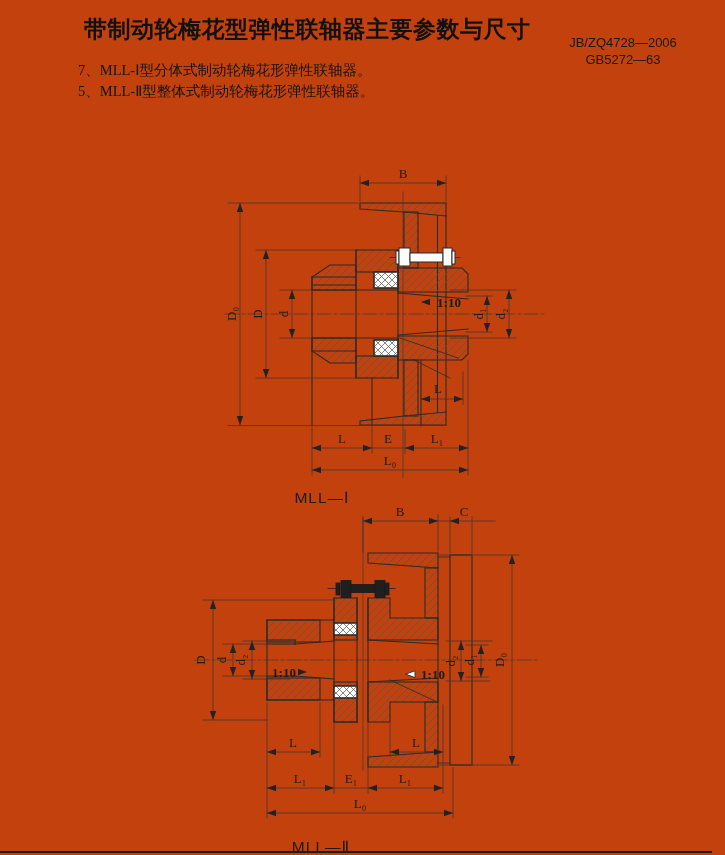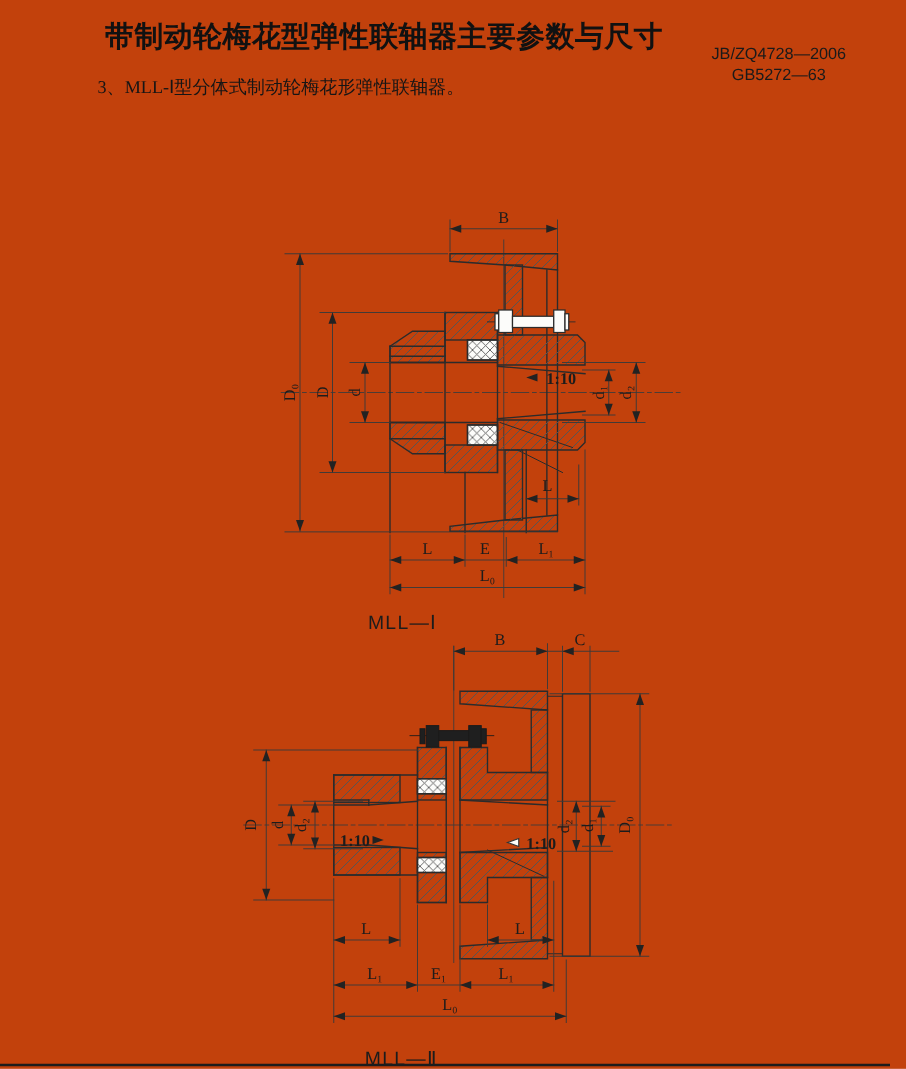--- a/index.html
+++ b/index.html
@@ -23,21 +23,22 @@
 <div class="page">
 
   <div class="title">带制动轮梅花型弹性联轴器主要参数与尺寸</div>
 
   <div class="standards">
     <div>JB/ZQ4728—2006</div>
     <div>GB5272—63</div>
   </div>
 
   <div class="notes">
-    <div>3、MLL-Ⅰ型分体式制动轮梅花形弹性联轴器。</div>
+    <div>7、MLL-Ⅰ型分体式制动轮梅花形弹性联轴器。</div>
+    <div>5、MLL-Ⅱ型整体式制动轮梅花形弹性联轴器。</div>
   </div>
 
   <svg width="725" height="855" viewBox="0 0 725 855">
     <defs>
       <pattern id="hA" width="8" height="8" patternUnits="userSpaceOnUse">
         <path d="M-2,2 L2,-2 M-2,10 L10,-2 M6,10 L10,6" stroke="#555" stroke-width="0.8" fill="none"></path>
       </pattern>
       <pattern id="hX" width="7" height="7" patternUnits="userSpaceOnUse">
         <path d="M-1,-1 L8,8 M8,-1 L-1,8" stroke="#555" stroke-width="0.7" fill="none"></path>
       </pattern>

